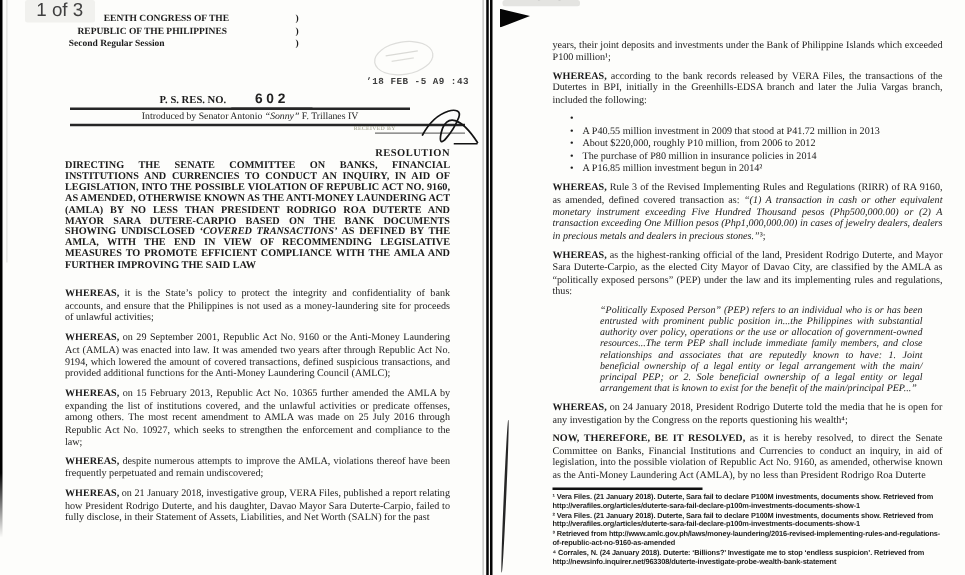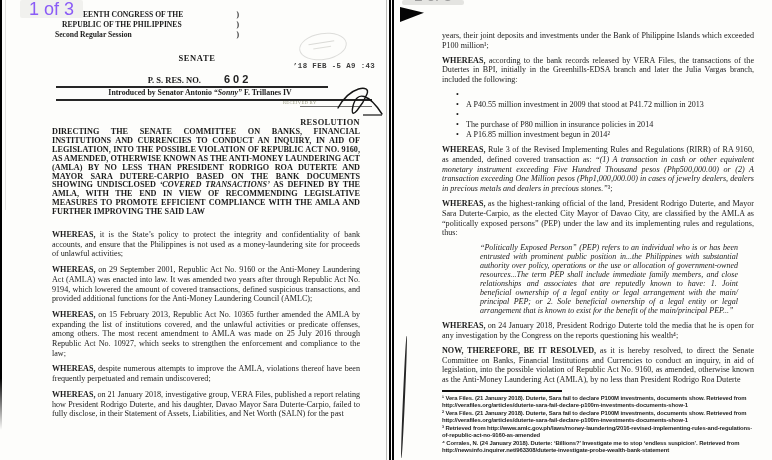--- a/index.html
+++ b/index.html
@@ -17,55 +17,55 @@
     background:linear-gradient(#000 88%, rgba(0,0,0,0));}
   .edge-faint{position:absolute;left:5px;top:0;width:1px;height:210px;background:#e2e2e0;}
   .divider-a{position:absolute;left:2.5px;top:0;width:2px;height:460px;background:#050505;}
   .divider-b{position:absolute;left:5.5px;top:0;width:2px;height:460px;background:#050505;}
   .divider-pre{position:absolute;left:0;top:0;width:1px;height:460px;background:#bdbdbb;}
   .wedge{position:absolute;left:17px;top:336px;width:2px;height:122px;background:#000;
     transform:rotate(2.5deg);border-radius:45%;opacity:.85;}
 
   
   .page-badge{position:absolute;left:20px;top:0;height:18px;line-height:18px;
-    padding:0 9px;background:#f1f1ee;border-radius:2px;color:#8b5cf6;
-    font-family:"Liberation Sans", sans-serif;font-size:18px;text-align:center;}
+    padding:0 9px;background:#f1f1ee;border-radius:2px;color:#404040;
+    font-family:"Liberation Sans", sans-serif;font-size:15px;text-align:center;}
   .badge-clip{position:absolute;left:16px;top:0;width:62px;height:5px;overflow:hidden;
     background:#e4e4e1;border-radius:2px;}
   .badge-clip span{display:block;margin-top:-13px;color:#9a9a9a;
     font-family:"Liberation Sans", sans-serif;font-size:15px;text-align:center;}
   .corner-triangle{position:absolute;left:14px;top:7px;width:24px;height:15px;background:#050505;
     clip-path:polygon(0 0,100% 38%,0 100%);}
 
   
   .hdr{position:absolute;left:55px;top:10px;width:184px;font-weight:bold;font-size:7.6px;line-height:10px;}
   .hdr-row{display:flex;}
   .hdr-row .brace{margin-left:auto;}
   .hdr-ind-1{padding-left:28px;align-items:flex-end;}
   .hdr-ind-2{padding-left:7px;}
 
   .senate{position:absolute;left:52px;top:53px;width:290px;text-align:center;
     font-weight:bold;font-size:8.5px;letter-spacing:.6px;}
-  .res-line{position:absolute;left:64px;top:69px;width:290px;text-align:center;}
+  .res-line{position:absolute;left:44px;top:69px;width:290px;text-align:center;}
   .res-label{font-weight:bold;font-size:8.5px;}
   .res-number{display:inline-block;font-family:"Liberation Sans", sans-serif;
     font-weight:bold;font-size:11px;letter-spacing:3px;padding:0 19px 1px 19px;
     border-bottom:2px solid #262626;color:#222;}
 
   .circ-stamp{position:absolute;left:299px;top:33px;width:46px;height:25px;
     border:1px solid #c3c3c0;border-radius:50%;transform:rotate(-9deg);opacity:.55;}
   .circ-stamp i{position:absolute;left:9px;top:8px;width:26px;height:1px;background:#bdbdb8;}
   .circ-stamp b{position:absolute;left:13px;top:13px;width:18px;height:1px;background:#c6c6c0;}
   .date-stamp{position:absolute;left:293px;top:62px;width:90px;
     font-family:"Liberation Mono", monospace;font-weight:bold;font-size:7.4px;
     color:#3c3c3c;letter-spacing:.4px;filter:blur(.2px);}
 
   .rule-a{position:absolute;left:56px;top:86px;width:272px;height:1.5px;background:#262626;}
   .intro{position:absolute;left:52px;top:88px;width:296px;text-align:center;
-    font-weight:bold;font-size:7.8px;}
+    font-weight:normal;font-size:7.8px;}
   .intro .sig-q{font-style:italic;}
   .rule-b{position:absolute;left:56px;top:99px;width:316px;height:1.5px;background:#262626;}
   .received{position:absolute;left:283px;top:100px;font-size:4.6px;color:#98987f;letter-spacing:.3px;}
   .rule-c{position:absolute;left:300px;top:106px;width:72px;height:1px;background:#333;opacity:.7;}
   .sig{position:absolute;left:336px;top:82px;width:48px;height:44px;}
 
   .res-heading{position:absolute;left:52px;top:118px;width:308px;text-align:right;
     font-weight:bold;font-size:8.4px;letter-spacing:.4px;}
   .res-body{position:absolute;left:52px;top:128px;width:308px;
     font-weight:bold;font-size:8.2px;line-height:8.9px;text-align:justify;}
@@ -113,21 +113,20 @@
         <span class="brace">)</span>
       </div>
     </div>
 
     <div class="circ-stamp">
         <i></i>
         <b></b>
       </div>
     <div class="date-stamp">’18  FEB -5  A9 :43</div>
 
-    <div class="senate">SENATE</div>
 
     <div class="res-line">
       <span class="res-label">P. S. RES. NO.</span>
       <span class="res-number">602</span>
     </div>
 
     <div class="rule-a"></div>
     <div class="intro">
       <span>Introduced by Senator Antonio </span><span class="sig-q">“Sonny”</span><span> F. Trillanes IV</span>
     </div>
@@ -185,20 +184,21 @@
       <ul class="bullets">
         <li>
           <span class="dot">•</span>
           </li>
         <li>
           <span class="dot">•</span>
           <span>A P40.55 million investment in 2009 that stood at P41.72 million in 2013</span>
           </li>
         <li>
           <span class="dot">•</span>
+          <span>About $220,000, roughly P10 million, from 2006 to 2012</span>
           </li>
         <li>
           <span class="dot">•</span>
           <span>The purchase of P80 million in insurance policies in 2014</span>
           </li>
         <li>
           <span class="dot">•</span>
           <span>A P16.85 million investment begun in 2014²</span>
           </li>
       </ul>

